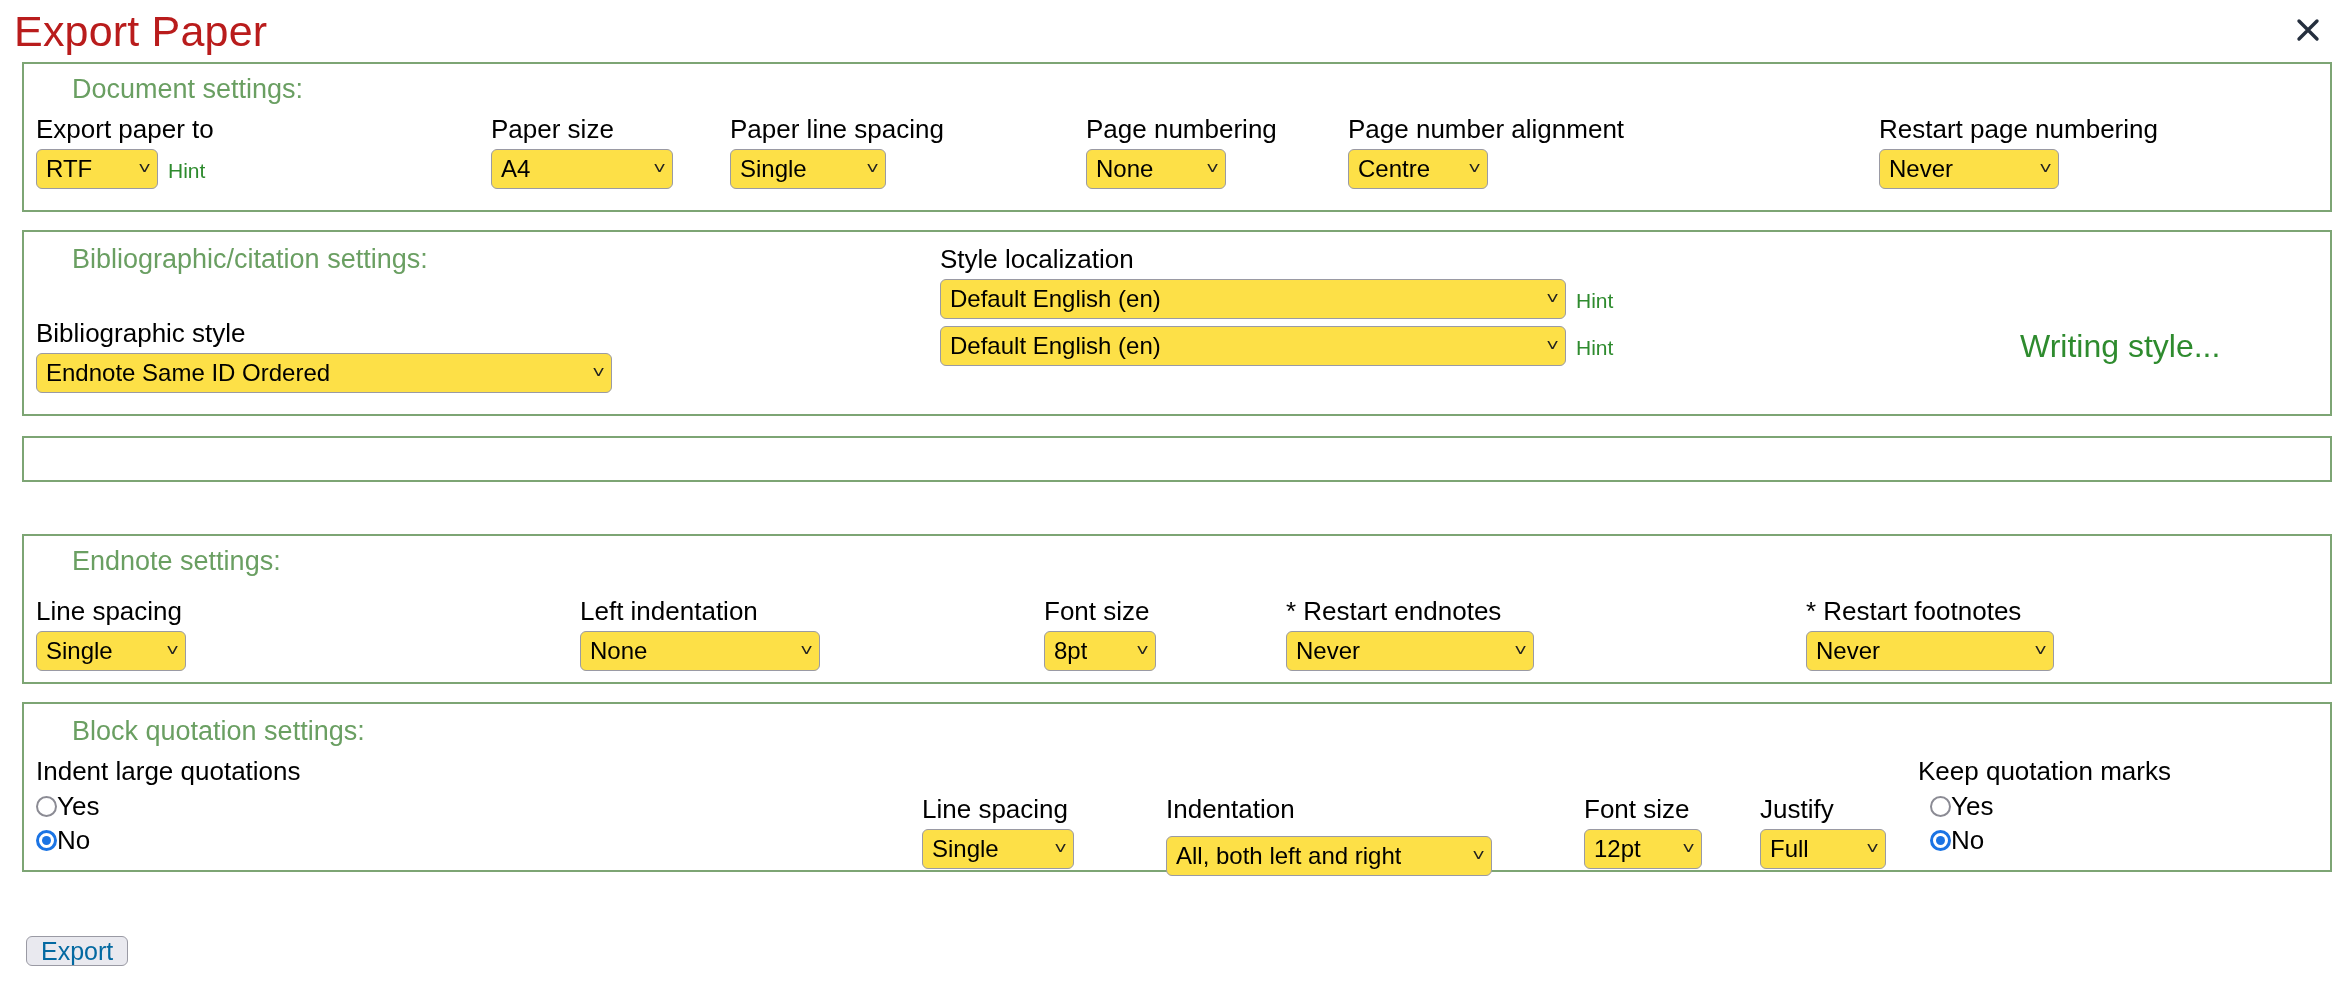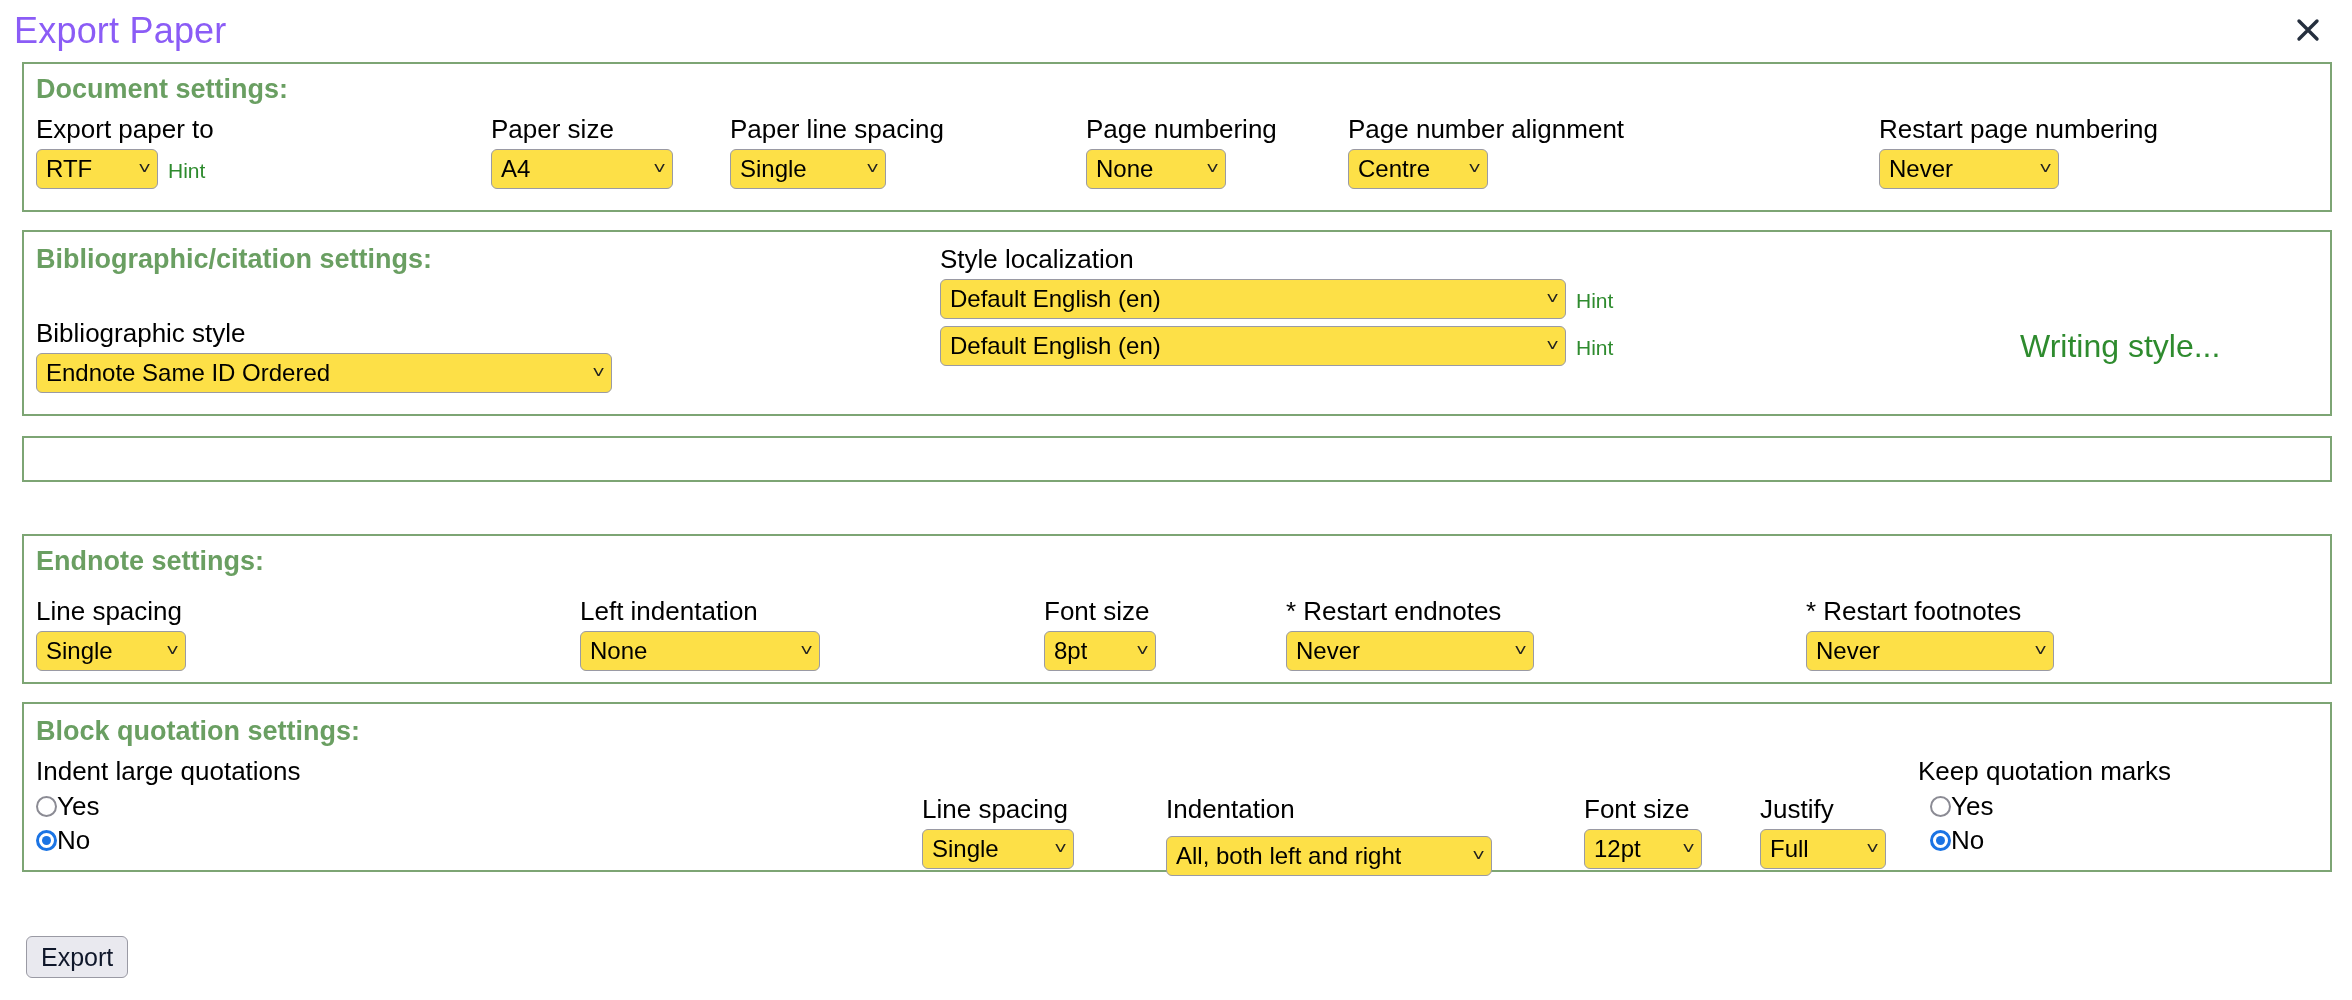--- a/index.html
+++ b/index.html
@@ -17,22 +17,22 @@
 
   
   .titlebar {
     position: relative;
     height: 62px;
     padding: 0 0 0 14px;
     display: flex;
     align-items: center;
   }
   .page-title {
-    font-size: 36px;
-    color: #8b5cf6;
+    font-size: 43px;
+    color: #b91c1c;
     letter-spacing: 0.2px;
     line-height: 1;
   }
   .close-btn {
     position: absolute;
     right: 22px;
     top: 8px;
     width: 44px;
     height: 44px;
     display: flex;
@@ -47,24 +47,25 @@
     position: relative;
     margin: 0 20px 0 22px;
     border: 2px solid #7da574;
     box-sizing: border-box;
     background: #fff;
   }
   .panel + .panel { margin-top: 18px; }
 
   .section-heading {
     color: #6a9f62;
-    font-weight: bold;
+    font-weight: normal;
     font-size: 27px;
     line-height: 1;
     white-space: nowrap;
+    margin-left: 36px;
   }
 
   .field-label {
     font-size: 26px;
     line-height: 1.05;
     color: #000;
     white-space: nowrap;
   }
 
   
@@ -155,28 +156,28 @@
 
   
   .abs { position: absolute; }
 
   
   .export-btn {
     position: absolute;
     left: 26px;
     top: 936px;
     box-sizing: border-box;
-    height: 42px;
+    height: 30px;
     padding: 0 14px;
     background: #e9e9ef;
     border: 1px solid #9a9aa4;
     border-radius: 6px;
     font-size: 25px;
     font-family: "Liberation Sans", sans-serif;
-    color: #0f172a;
+    color: #0369a1;
     cursor: pointer;
     display: inline-flex;
     align-items: center;
   }
 </style>
 </head>
 <body>
 
 <div class="titlebar">
   <div class="page-title">Export Paper</div>

